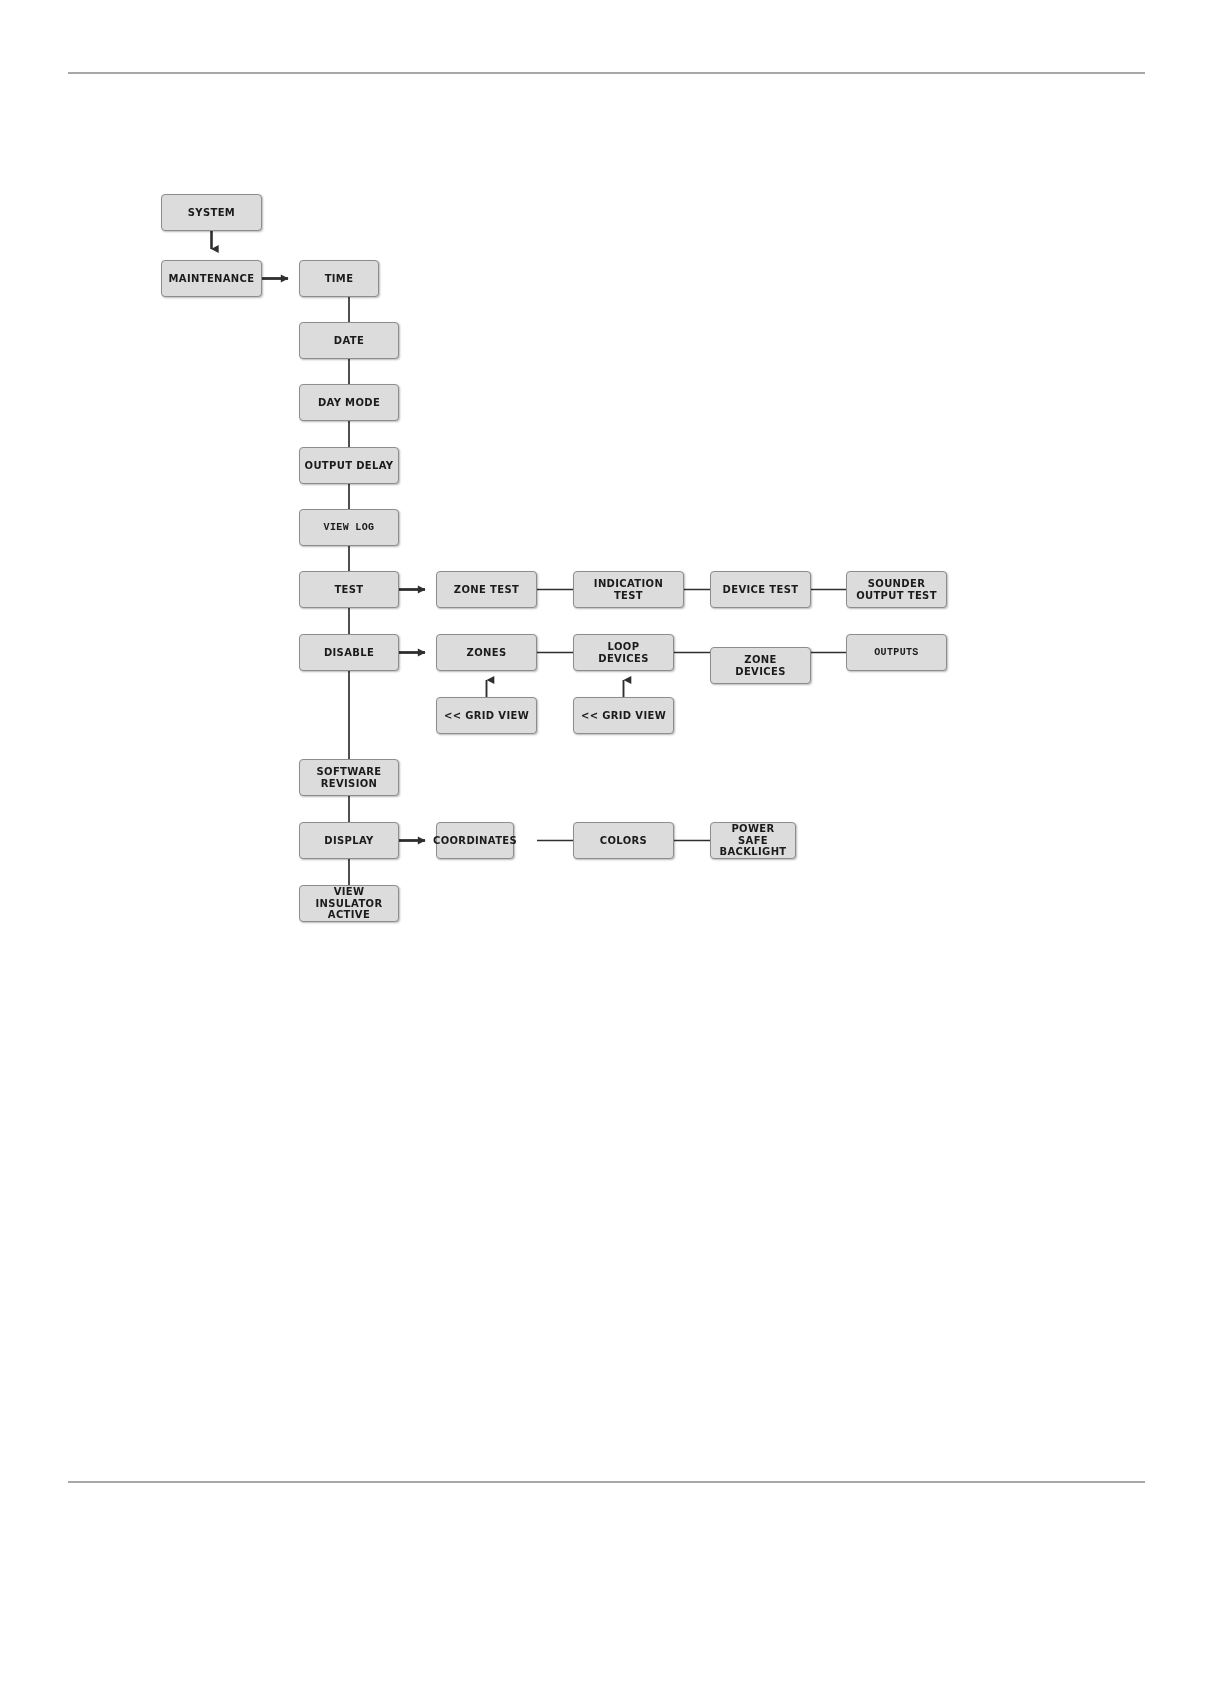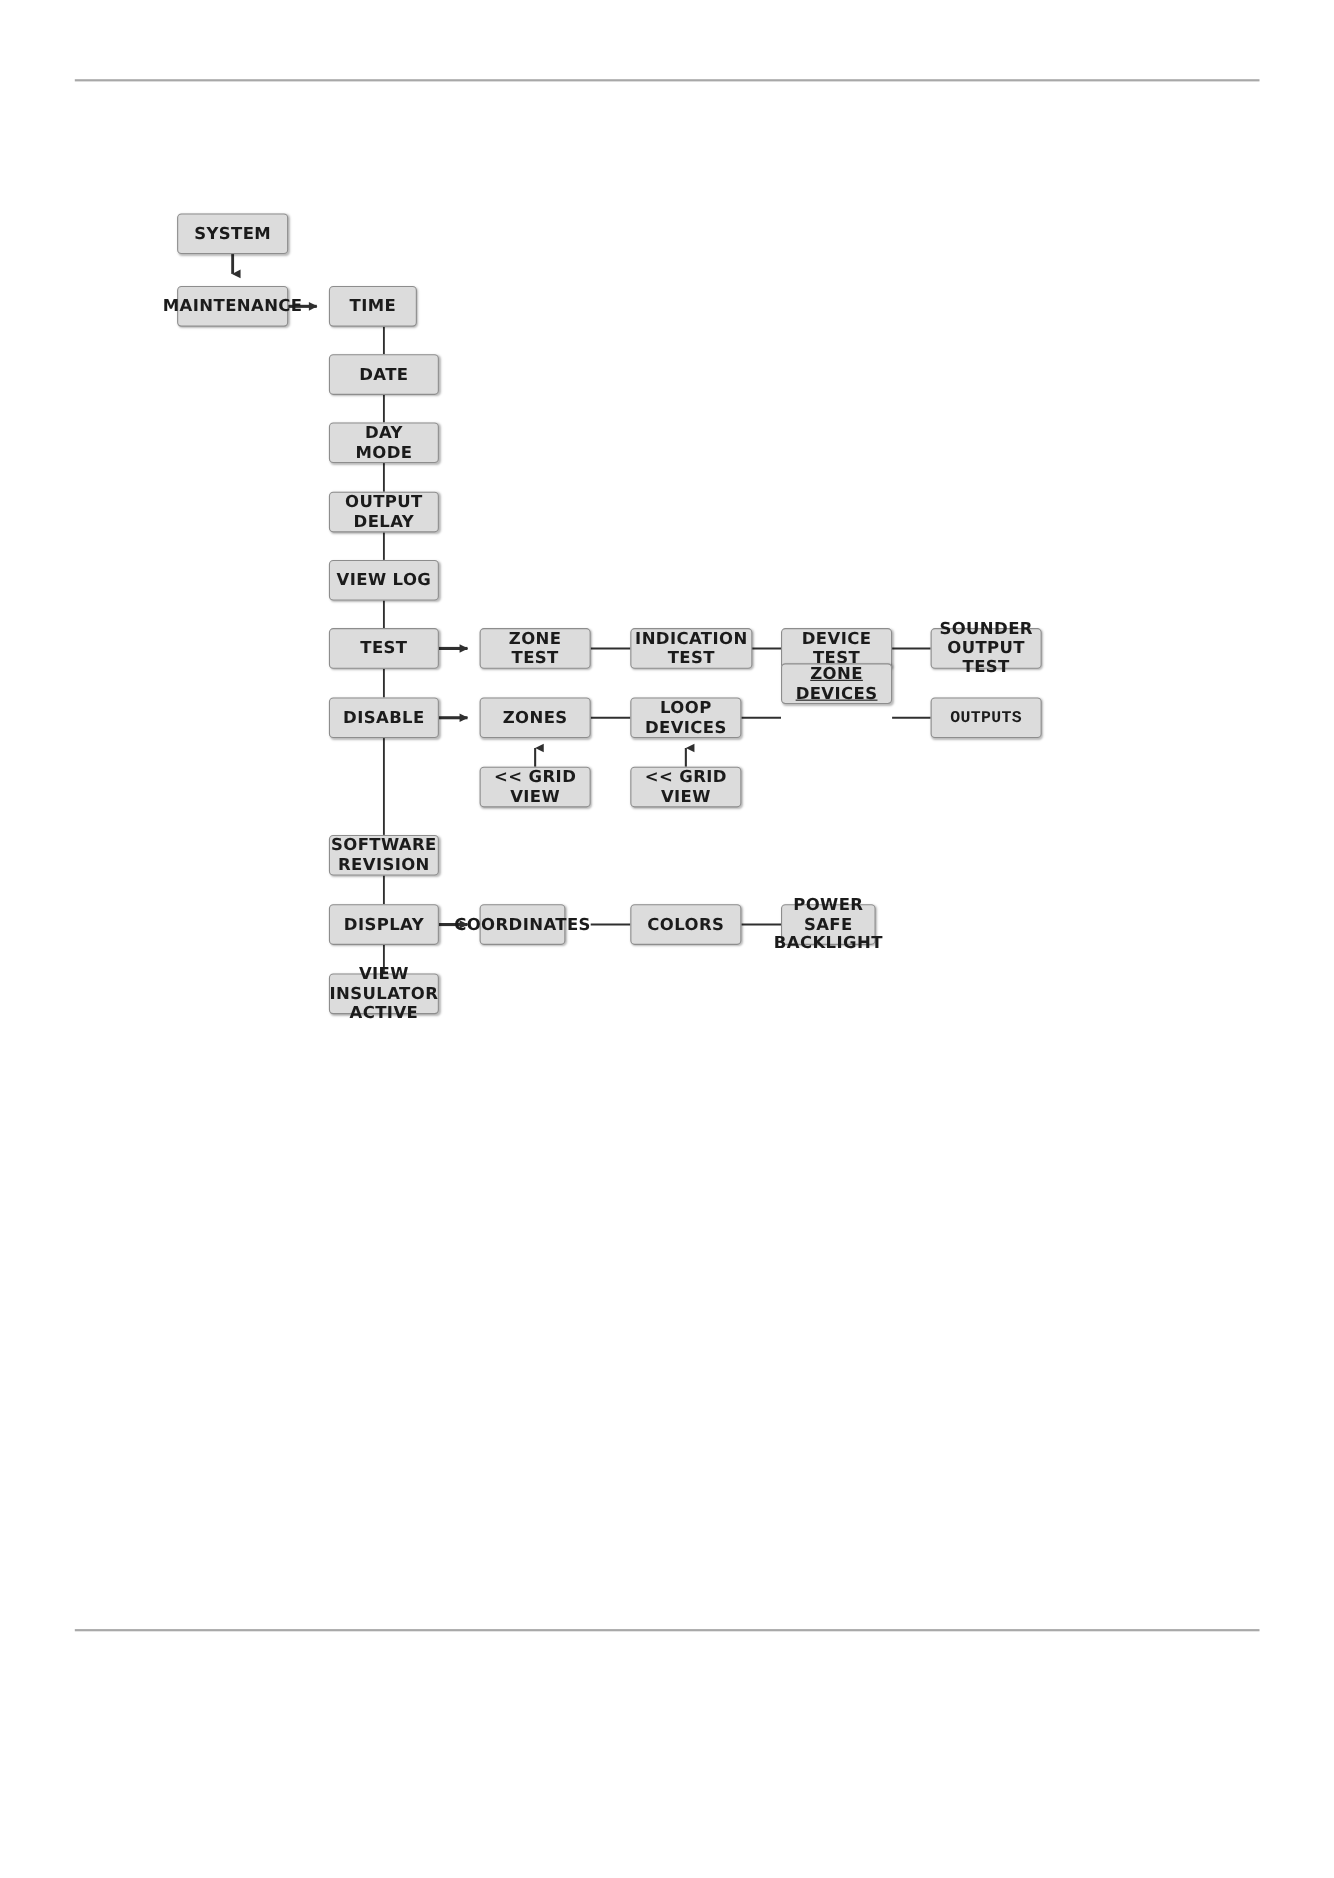--- a/index.html
+++ b/index.html
@@ -45,21 +45,21 @@
     background: #dcdcdc;
     border: 1px solid #8d8d8d;
     border-radius: 4px;
     box-shadow: 1px 1px 2px rgba(0,0,0,0.28);
     display: flex;
     align-items: center;
     justify-content: center;
     text-align: center;
     color: #1b1b1b;
     font-weight: bold;
-    font-size: 15px;
+    font-size: 10px;
     letter-spacing: 0.35px;
     line-height: 1.18;
     padding: 2px 4px;
     white-space: pre-line;
   }
 </style>
 </head>
 <body>
 
 <div id="page">
@@ -115,41 +115,41 @@
     </g>
   </svg>
 
   <div class="node" style="left:161px; top:194px; width:101px; height:37px;">SYSTEM</div>
   <div class="node" style="left:161px; top:260px; width:101px; height:37px;">MAINTENANCE</div>
 
   <div class="node" style="left:299px; top:260px; width:80px; height:37px;">TIME</div>
   <div class="node" style="left:299px; top:322px; width:100px; height:37px;">DATE</div>
   <div class="node" style="left:299px; top:384px; width:100px; height:37px;">DAY MODE</div>
   <div class="node" style="left:299px; top:447px; width:100px; height:37px;">OUTPUT DELAY</div>
-  <div class="node" style="left:299px; top:509px; width:100px; height:37px;">VIEW LOG</div>
+  <div class="node" style="left:299px; top:509px; width:100px; height:37px;font-family:Liberation Mono, monospace;">VIEW LOG</div>
   <div class="node" style="left:299px; top:571px; width:100px; height:37px;">TEST</div>
   <div class="node" style="left:299px; top:634px; width:100px; height:37px;">DISABLE</div>
   <div class="node" style="left:299px; top:759px; width:100px; height:37px;">SOFTWARE
 REVISION</div>
   <div class="node" style="left:299px; top:822px; width:100px; height:37px;">DISPLAY</div>
   <div class="node" style="left:299px; top:885px; width:100px; height:37px;">VIEW
 INSULATOR
 ACTIVE</div>
 
   <div class="node" style="left:436px; top:571px; width:101px; height:37px;">ZONE TEST</div>
   <div class="node" style="left:573px; top:571px; width:111px; height:37px;">INDICATION
 TEST</div>
   <div class="node" style="left:710px; top:571px; width:101px; height:37px;">DEVICE TEST</div>
   <div class="node" style="left:846px; top:571px; width:101px; height:37px;">SOUNDER
 OUTPUT TEST</div>
 
   <div class="node" style="left:436px; top:634px; width:101px; height:37px;">ZONES</div>
   <div class="node" style="left:573px; top:634px; width:101px; height:37px;">LOOP
 DEVICES</div>
-  <div class="node" style="left:710px; top:603px; width:101px; height:37px;text-decoration:underline;">ZONE
+  <div class="node" style="left:710px; top:647px; width:101px; height:37px;">ZONE
 DEVICES</div>
   <div class="node" style="left:846px; top:634px; width:101px; height:37px;font-family:Liberation Mono, monospace;">OUTPUTS</div>
 
   <div class="node" style="left:436px; top:697px; width:101px; height:37px;">&lt;&lt; GRID VIEW</div>
   <div class="node" style="left:573px; top:697px; width:101px; height:37px;">&lt;&lt; GRID VIEW</div>
 
   <div class="node" style="left:436px; top:822px; width:78px; height:37px;text-align:center;">COORDINATES</div>
   <div class="node" style="left:573px; top:822px; width:101px; height:37px;">COLORS</div>
   <div class="node" style="left:710px; top:822px; width:86px; height:37px;">POWER SAFE
 BACKLIGHT</div>

